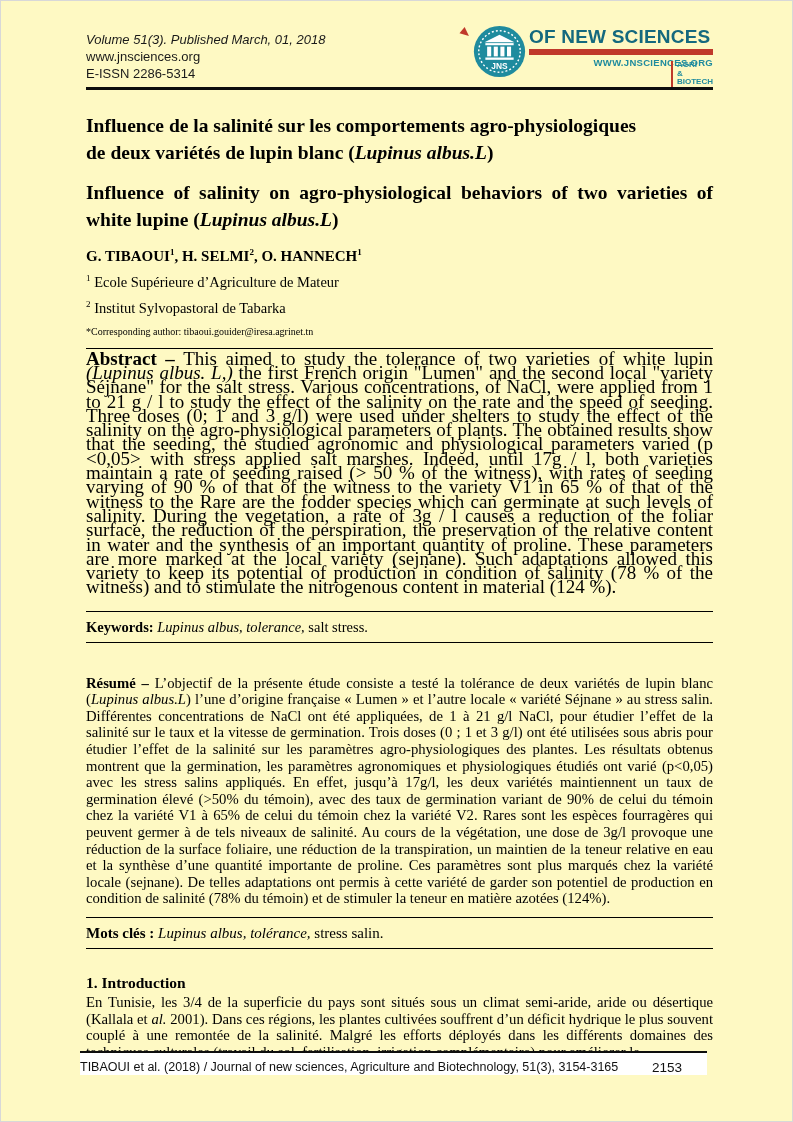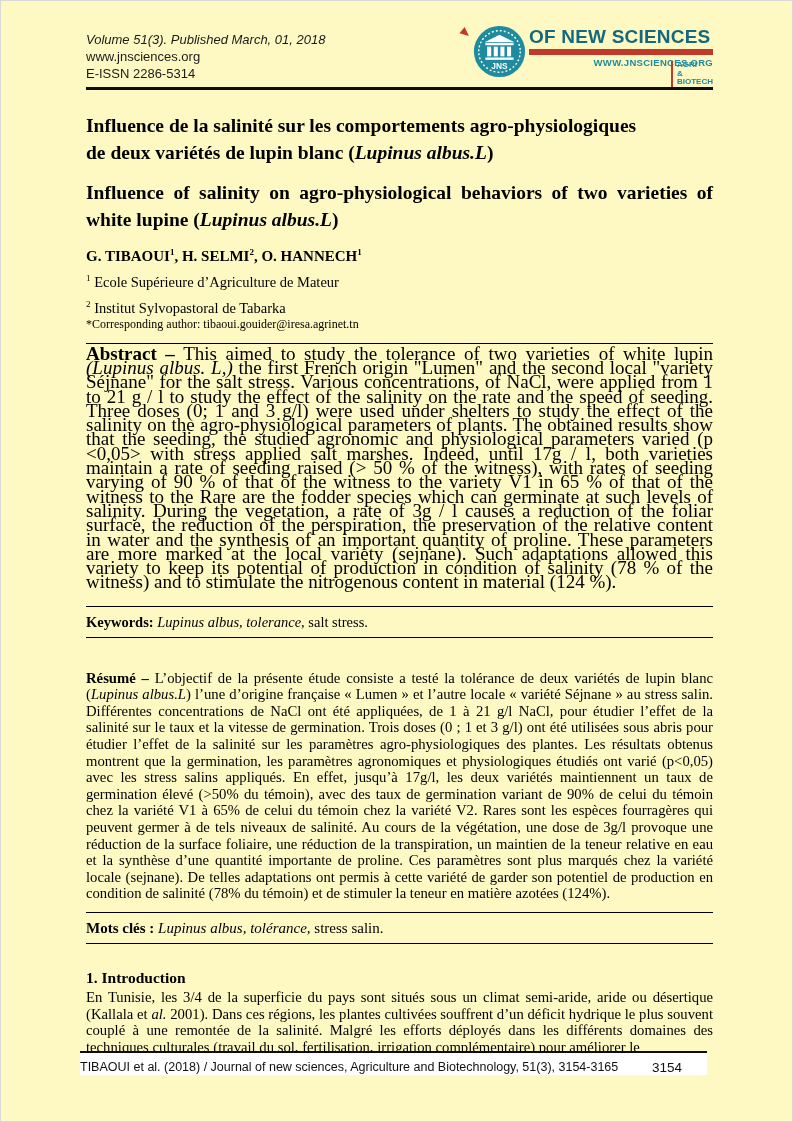--- a/index.html
+++ b/index.html
@@ -32,21 +32,21 @@
 
   
   .title { font-weight:bold; font-size:19.5px; line-height:27px; text-align:justify; }
   .title-en { margin-top:13px; }
   .title-fr { margin-top:22px; }
 
   
   .authors { margin-top:14px; font-weight:bold; font-size:15px; }
   .authors sup, .affil sup { font-size:9px; }
   .affil { margin-top:8px; font-size:14.5px; }
-  .corresp { font-size:12px; }
+  .corresp { margin-top:9px; font-size:10px; }
 
   .thin-rule { border:none; border-top:1.5px solid #000; margin-top:11px; }
 
   .abstract { margin-top:3px; font-size:19px; line-height:14.3px; text-align:justify; }
 
   .kw-block { margin-top:16px; border-top:1.5px solid #000; border-bottom:1.5px solid #000;
               padding:7px 0 6px 0; }
   .kw-line { font-size:14.5px; }
   .body-fr { margin-top:32px; font-size:14.7px; line-height:16.6px; text-align:justify; }
   .mots-block { margin-top:10px; }
@@ -130,15 +130,15 @@
       <p class="mots-line"><b>Mots clés :</b> <i>Lupinus albus, tolérance,</i> <span>stress salin.</span></p>
     </div>
 
     <p class="intro-h">1.  Introduction</p>
     <p class="intro-p"><span>En Tunisie, les 3/4 de la superficie du pays sont situés sous un climat semi-aride, aride ou désertique (Kallala et</span> <i>al.</i> <span>2001).     Dans ces régions, les plantes cultivées souffrent d’un déficit hydrique le plus souvent couplé à une remontée de la salinité.  Malgré les efforts déployés dans les différents domaines des techniques culturales (travail du sol, fertilisation, irrigation complémentaire) pour améliorer le</span></p>
 
   </div>
 
   <div class="footer">
     <span>TIBAOUI et al. (2018) / Journal of new sciences, Agriculture and Biotechnology, 51(3), 3154-3165</span>
-    <span class="pagenum">3154</span>
+    <span class="pagenum">2153</span>
   </div>
 </div>
 
 </body></html>

